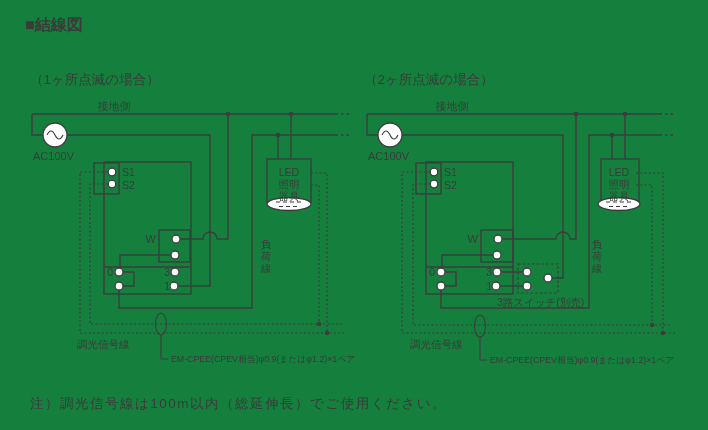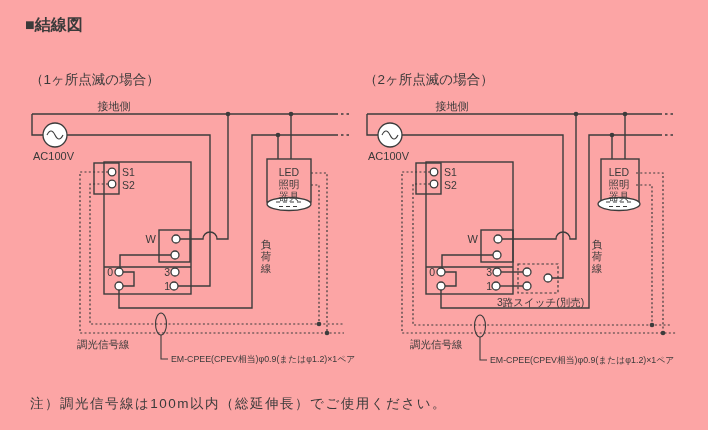--- a/index.html
+++ b/index.html
@@ -1,16 +1,16 @@
 <!DOCTYPE html>
 <html><head>
 <meta charset="utf-8">
 <style>
   html,body{margin:0;padding:0;background:#ffffff;}
-  #stage{position:relative;width:708px;height:430px;background:#fca5a5;overflow:hidden;}
+  #stage{position:relative;width:708px;height:430px;background:#15803d;overflow:hidden;}
   svg{position:absolute;left:0;top:0;}
   text{font-family:"Liberation Sans","DejaVu Sans",sans-serif;fill:#3a3a3a;}
   .wire{stroke:#3c3c3c;stroke-width:1.4;fill:none;}
   .thin{stroke:#3c3c3c;stroke-width:1.1;fill:none;}
   .stub{stroke:#3c3c3c;stroke-width:1.4;fill:none;stroke-dasharray:2.5,3;}
   .dash{stroke:#3c3c3c;stroke-width:1.2;fill:none;stroke-dasharray:2,2.3;}
   .term{stroke:#3c3c3c;stroke-width:1.3;fill:#ffffff;}
   .dot{fill:#3c3c3c;stroke:none;}
   .box{stroke:#3c3c3c;stroke-width:1.4;fill:none;}
   .dashbox{stroke:#3c3c3c;stroke-width:1.2;fill:none;stroke-dasharray:2.5,2.2;}

